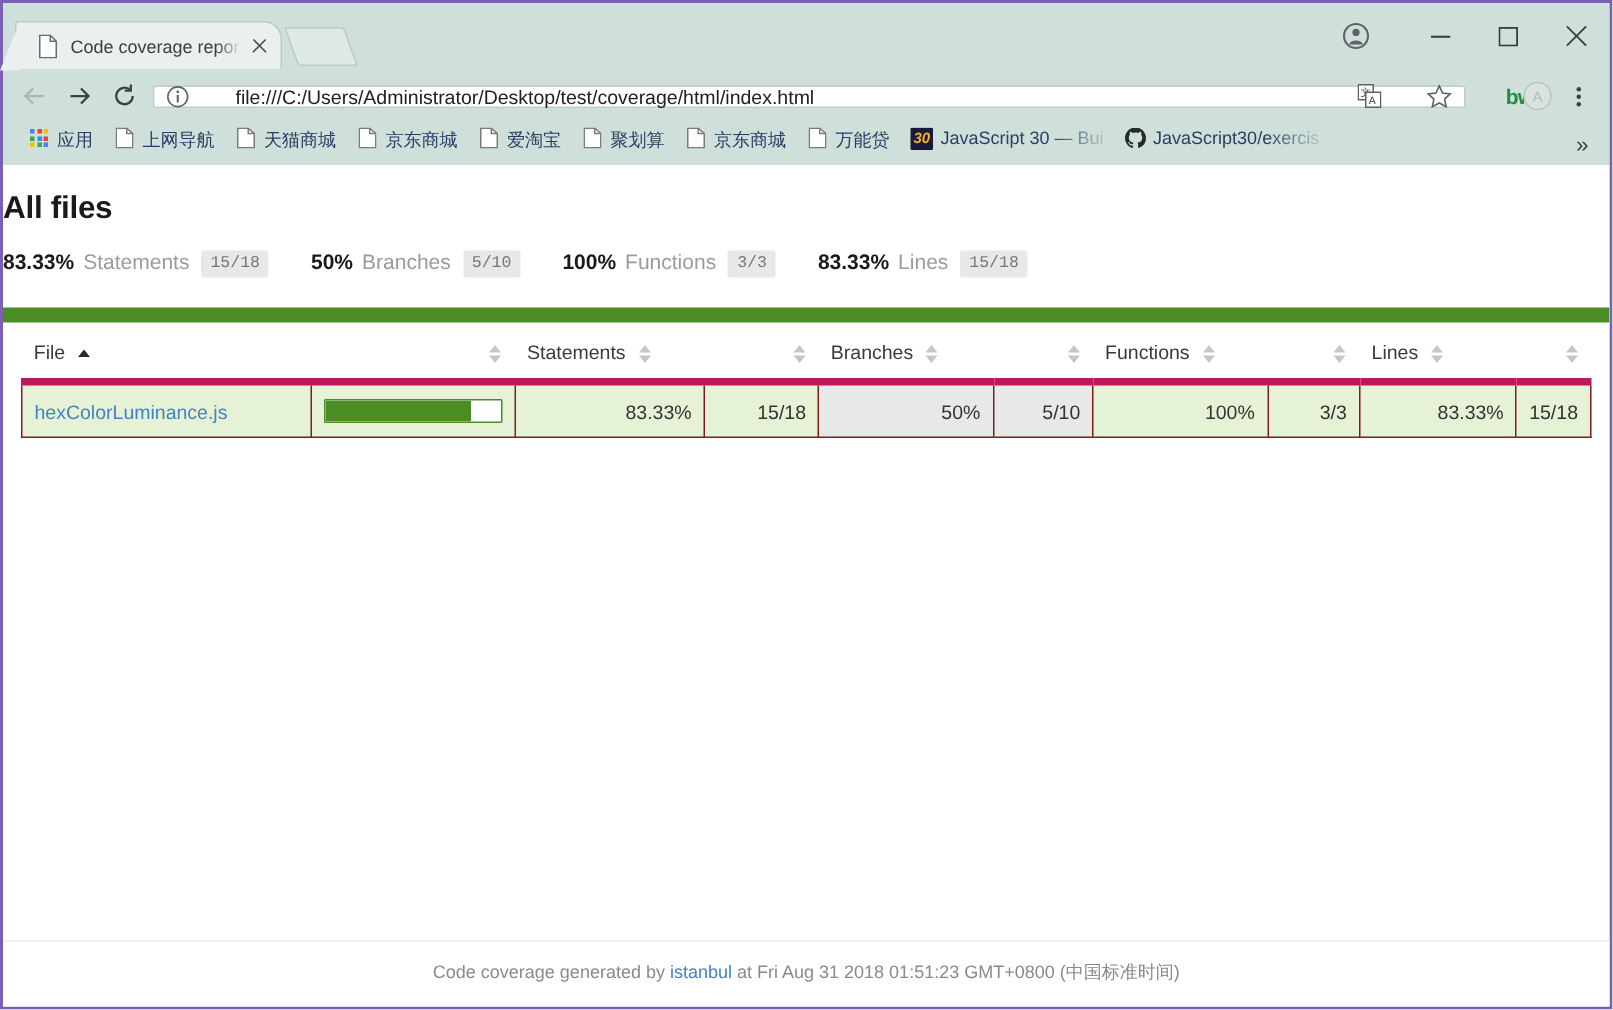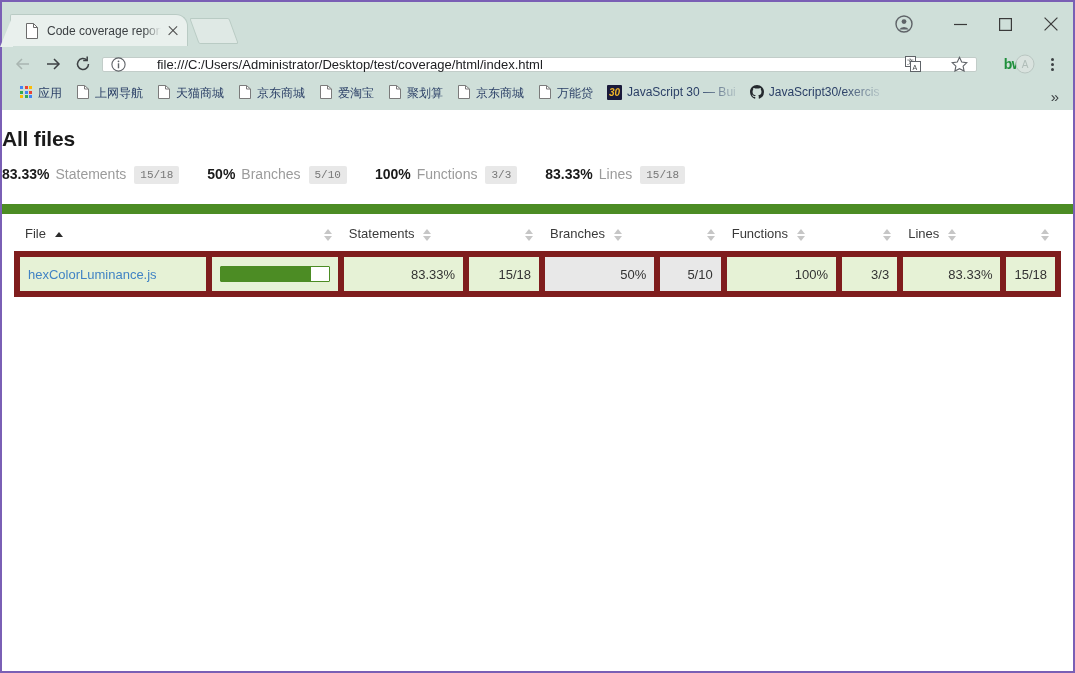--- a/index.html
+++ b/index.html
@@ -256,21 +256,21 @@
     border-right: 4.5px solid transparent;
   }
   .sorter:before { top: 0px; border-bottom: 5px solid #c6c6c6; }
   .sorter:after { bottom: 0px; border-top: 5px solid #c6c6c6; }
   .sorter.asc:before { border-bottom-color: #2b2b2b; }
   .sorter.asc:after { display: none; }
   .sorter.asc { height: 6px; width: 9px; }
 
   table.coverage tbody td {
     padding: 9px 8px;
-    border: 6px solid #7f1d1d;
+    border: 1px solid #7f1d1d;
     font-size: 13px;
     color: #333;
   }
   td.file { padding-left: 12px; text-align: left; }
   td.file a { color: #4183c4; text-decoration: none; font-size: 13px; }
   td.num { text-align: right; }
   td.high { background: #e6f2d6; }
   td.medium { background: #e8e8e8; border-color: #d7d7d7; }
   td.pic { background: #e6f2d6; width: 150px; padding: 9px 10px; }
   .chart {
@@ -599,15 +599,18 @@
           <td class="num medium">50%</td>
           <td class="num medium">5/10</td>
           <td class="num high">100%</td>
           <td class="num high">3/3</td>
           <td class="num high">83.33%</td>
           <td class="num high">15/18</td>
         </tr>
       </tbody>
     </table>
 
+    <div class="footer">
+      <span>Code coverage generated by </span><a href="#">istanbul</a><span> at Fri Aug 31 2018 01:51:23 GMT+0800 (中国标准时间)</span>
+    </div>
 
   </div>
 </div>
 
 </body></html>

